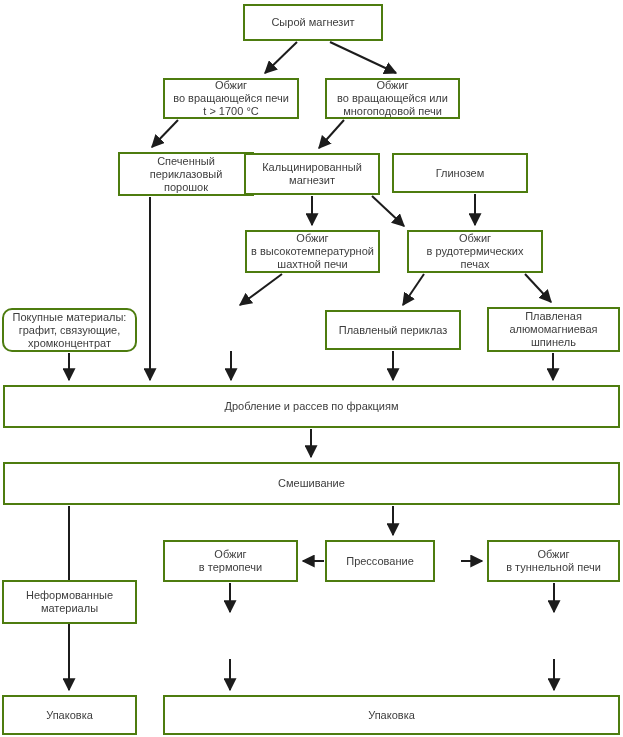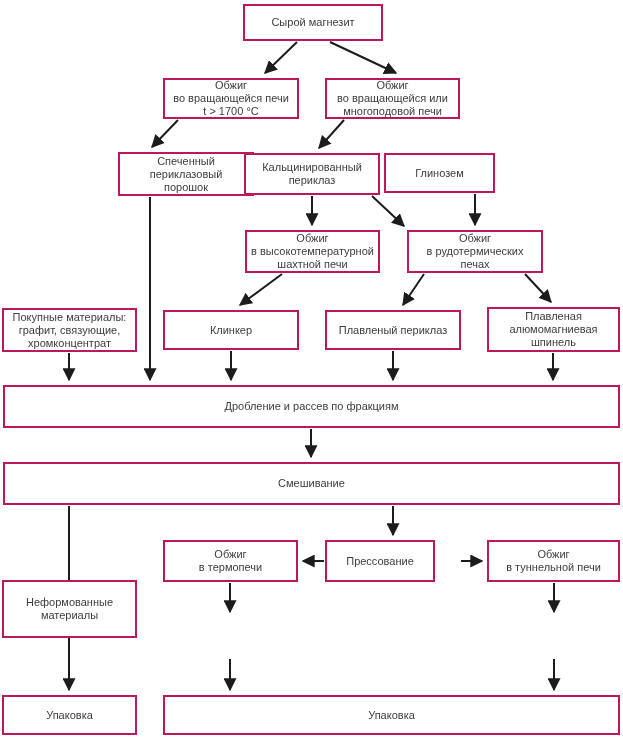--- a/index.html
+++ b/index.html
@@ -2,46 +2,46 @@
 <html><head>
 <meta charset="utf-8">
 <style>
   html,body{margin:0;padding:0;background:#ffffff;}
   .stage{
     position:relative;width:623px;height:737px;background:#ffffff;
     font-family:"Liberation Sans",sans-serif;overflow:hidden;
   }
   .node{
     position:absolute;box-sizing:border-box;
-    border:2px solid #be185d;background:#ffffff;
+    border:2px solid #4d7c0f;background:#ffffff;
     display:flex;align-items:center;justify-content:center;
     text-align:center;font-size:11px;line-height:13px;color:#3d3d3d;
     white-space:pre-line;padding:2px;
   }
   .wires{position:absolute;left:0;top:0;width:623px;height:737px;pointer-events:none;}
 
   
   .n-raw        {left:243px;top:4px;  width:140px;height:37px;}
   .n-kiln-rot1  {left:163px;top:78px; width:136px;height:41px;}
   .n-kiln-rot2  {left:325px;top:78px; width:135px;height:41px;}
   .n-sintered   {left:82px; top:152px;width:136px;height:44px;margin-left:36px;}
   .n-calcined   {left:244px;top:153px;width:136px;height:42px;}
-  .n-alumina    {left:384px;top:153px;width:111px;height:40px;}
+  .n-alumina    {left:392px;top:153px;width:136px;height:40px;}
   .n-kiln-shaft {left:245px;top:230px;width:135px;height:43px;}
   .n-kiln-ore   {left:407px;top:230px;width:136px;height:43px;}
-  .n-purchased  {left:2px;  top:308px;width:135px;height:44px;}
+  .n-purchased  {left:2px;  top:308px;width:135px;height:44px;border-radius:10px;}
   .n-clinker    {left:163px;top:310px;width:136px;height:40px;}
   .n-fused-per  {left:325px;top:310px;width:136px;height:40px;text-align:center;}
   .n-fused-spin {left:487px;top:307px;width:133px;height:45px;text-align:center;}
   .n-crushing   {left:3px;  top:385px;width:617px;height:43px;}
   .n-mixing     {left:3px;  top:462px;width:617px;height:43px;}
   .n-kiln-therm {left:163px;top:540px;width:135px;height:42px;}
   .n-pressing   {left:325px;top:540px;width:110px;height:42px;}
   .n-kiln-tun   {left:487px;top:540px;width:133px;height:42px;}
-  .n-unformed   {left:2px;  top:580px;width:135px;height:58px;}
+  .n-unformed   {left:2px;  top:580px;width:135px;height:44px;}
   .n-acceptance {left:163px;top:617px;width:457px;height:41px;}
   .n-pack-left  {left:2px;  top:695px;width:135px;height:40px;}
   .n-pack-main  {left:163px;top:695px;width:457px;height:40px;}
 </style>
 </head>
 <body>
 
 <div class="stage">
 
   <svg class="wires" viewBox="0 0 623 737" xmlns="http://www.w3.org/2000/svg">
@@ -83,32 +83,31 @@
   <div class="node n-kiln-rot1">Обжиг
 во вращающейся печи
 t &gt; 1700 °C</div>
   <div class="node n-kiln-rot2">Обжиг
 во вращающейся или
 многоподовой печи</div>
   <div class="node n-sintered">Спеченный
 периклазовый
 порошок</div>
   <div class="node n-calcined">Кальцинированный
-периклаз</div>
+магнезит</div>
   <div class="node n-alumina">Глинозем</div>
   <div class="node n-kiln-shaft">Обжиг
 в высокотемпературной
 шахтной печи</div>
   <div class="node n-kiln-ore">Обжиг
 в рудотермических
 печах</div>
   <div class="node n-purchased">Покупные материалы:
 графит, связующие,
 хромконцентрат</div>
-  <div class="node n-clinker">Клинкер</div>
   <div class="node n-fused-per">Плавленый периклаз</div>
   <div class="node n-fused-spin">Плавленая
 алюмомагниевая
 шпинель</div>
   <div class="node n-mixing">Смешивание</div>
   <div class="node n-crushing">Дробление и рассев по фракциям</div>
   <div class="node n-kiln-therm">Обжиг
 в термопечи</div>
   <div class="node n-pressing">Прессование</div>
   <div class="node n-kiln-tun">Обжиг

